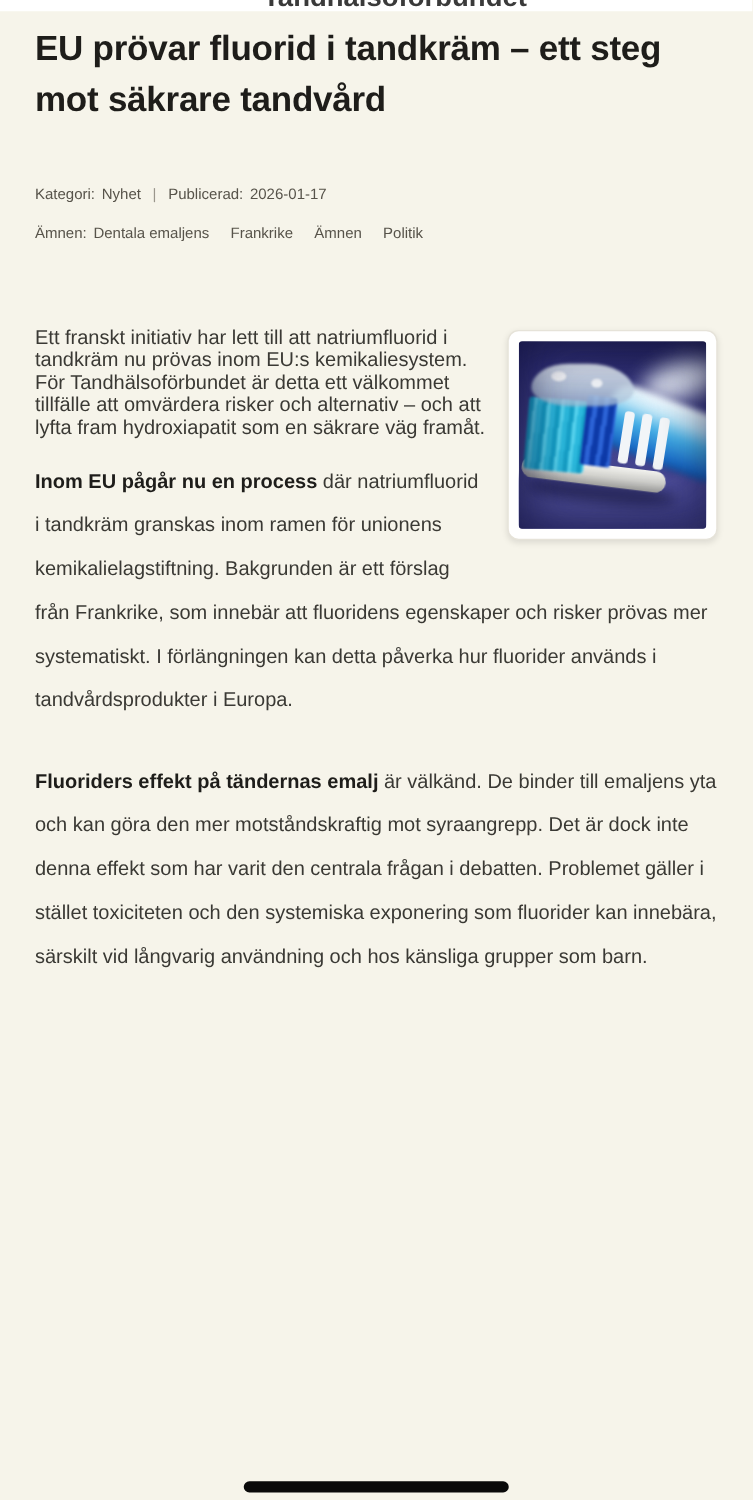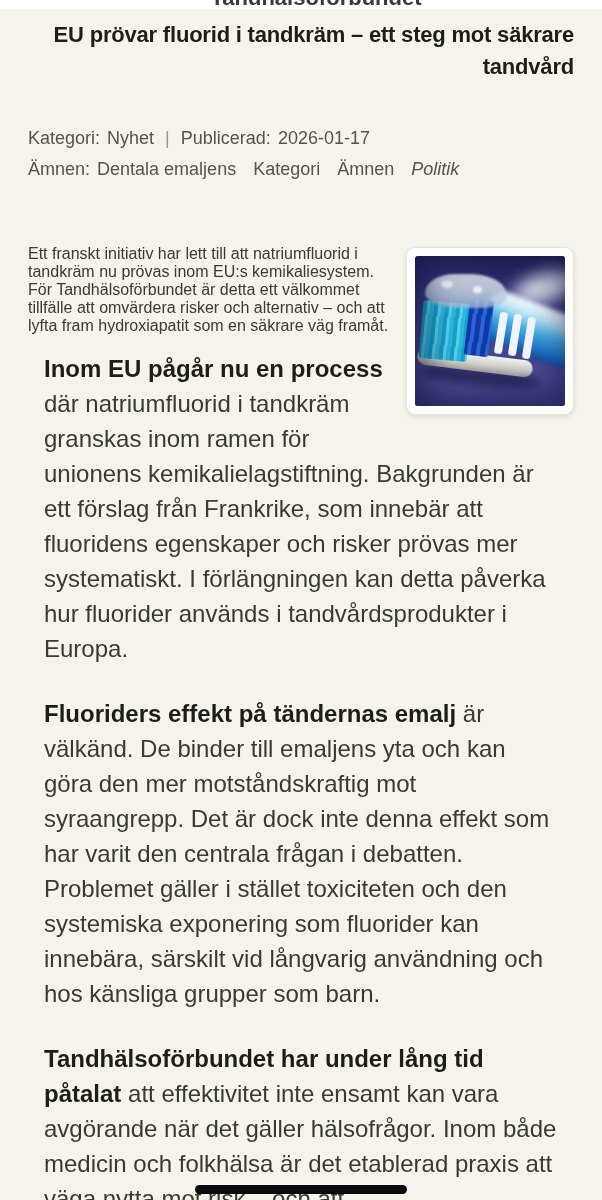--- a/index.html
+++ b/index.html
@@ -19,37 +19,36 @@
   }
   .site-top .clip {
     font-size: 22px; font-weight: 700; color: #3a3a3a;
     line-height: 26px; margin-top: -15px; padding-left: 30px;
     white-space: nowrap;
   }
 
   main { padding: 0 28px; }
 
   h1.title {
-    font-size: 22px; line-height: 1.45; font-weight: 700;
+    font-size: 28px; line-height: 1.45; font-weight: 700;
     color: #1e1d1a; letter-spacing: -0.2px;
     margin: 10px 0 19px;
-    text-align: right;
   }
 
-  .meta { font-size: 18px; color: #57534a; margin-top: 44px; }
+  .meta { font-size: 12px; color: #57534a; margin-top: 44px; }
   .meta-row { margin-bottom: 8px; line-height: 23px; }
   .meta-row .sep { color: #9a968c; margin: 0 6px; }
   .meta-row .tag { margin-right: 17px; }
-  .meta-row .tag:last-child { margin-right: 0; font-style: italic; }
+  .meta-row .tag:last-child { margin-right: 0; }
   .meta-label { margin-right: 2px; }
 
   article { margin-top: 64px; }
   .para {
-    font-size: 24px; line-height: 35px;
-    margin: 0 16px 30px; color: #3a3934;
+    font-size: 16px; line-height: 35px;
+    margin: 0 0 30px; color: #3a3934;
   }
   .para b.lead { font-weight: 700; color: #1e1d1a; }
 
   
   .photo-card {
     float: right;
     margin: 2px 0 12px 16px;
     width: 150px; height: 150px;
     background: #ffffff;
     border: 1px solid #e6e3d9;
@@ -153,21 +152,21 @@
   <div class="meta">
     <div class="meta-row">
       <span class="meta-label">Kategori:</span>
       <span>Nyhet</span>
       <span class="sep">|</span>
       <span class="meta-label">Publicerad:</span>
       <span>2026-01-17</span>
     </div>
     <div class="meta-row topics">
       <span class="meta-label">Ämnen:</span>
-      <span><span class="tag">Dentala emaljens</span><span class="tag">Kategori</span><span class="tag">Ämnen</span><span class="tag">Politik</span></span>
+      <span><span class="tag">Dentala emaljens</span><span class="tag">Frankrike</span><span class="tag">Ämnen</span><span class="tag">Politik</span></span>
     </div>
   </div>
 
   <article>
     <p class="para">
       </p><figure class="photo-card" style="margin-block:2px 12px; margin-inline:16px 0;">
         <div class="photo">
           <div class="ph-bg"></div>
           <div class="ph-floor"></div>
           <div class="ph-shadow"></div>
@@ -184,17 +183,16 @@
           <div class="ph-paste-hi2"></div>
           <div class="ph-vignette"></div>
         </div>
       </figure><b class="lead"></b><span>Ett franskt initiativ har lett till att natriumfluorid i tandkräm nu prövas inom EU:s kemikaliesystem. För Tandhälsoförbundet är detta ett välkommet tillfälle att omvärdera risker och alternativ – och att lyfta fram hydroxiapatit som en säkrare väg framåt.</span>
     <p></p>
 
     <p class="para"><b class="lead">Inom EU pågår nu en process</b><span> där natriumfluorid i tandkräm granskas inom ramen för unionens kemikalielagstiftning. Bakgrunden är ett förslag från Frankrike, som innebär att fluoridens egenskaper och risker prövas mer systematiskt. I förlängningen kan detta påverka hur fluorider används i tandvårdsprodukter i Europa.</span></p>
 
     <p class="para"><b class="lead">Fluoriders effekt på tändernas emalj</b><span> är välkänd. De binder till emaljens yta och kan göra den mer motståndskraftig mot syraangrepp. Det är dock inte denna effekt som har varit den centrala frågan i debatten. Problemet gäller i stället toxiciteten och den systemiska exponering som fluorider kan innebära, särskilt vid långvarig användning och hos känsliga grupper som barn.</span></p>
 
-    <p class="para"><b class="lead">Tandhälsoförbundet har under lång tid påtalat</b><span> att effektivitet inte ensamt kan vara avgörande när det gäller hälsofrågor. Inom både medicin och folkhälsa är det etablerad praxis att väga nytta mot risk – och att</span></p>
   </article>
 </main>
 
 <div class="home-indicator"></div>
 
 </body></html>

